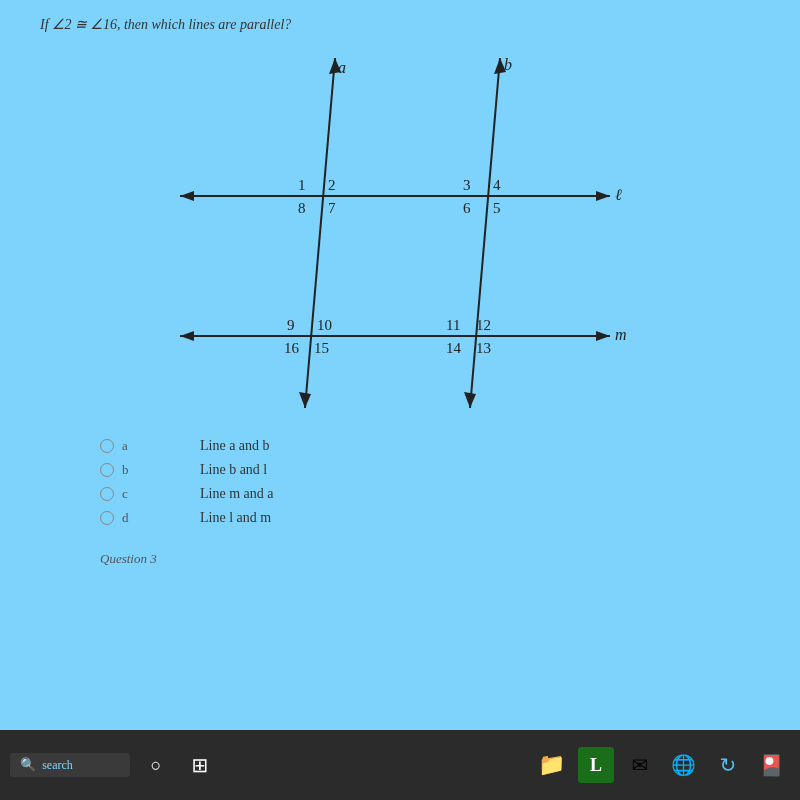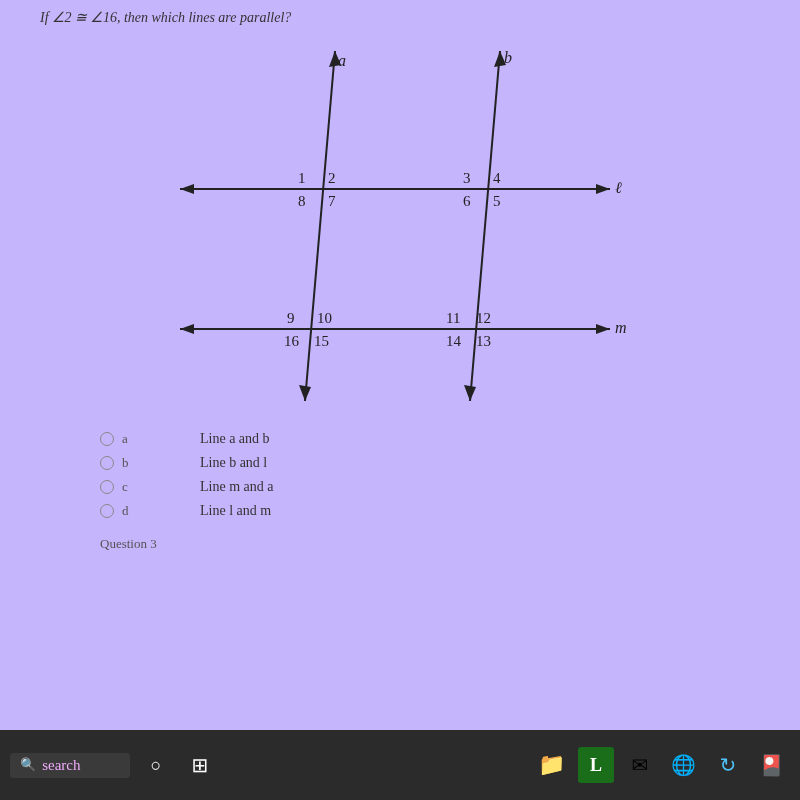--- a/index.html
+++ b/index.html
@@ -53,22 +53,22 @@
       border-radius: 4px;
       cursor: pointer;
       font-size: 20px;
     }
 
     .content-area {
       position: absolute;
       top: 0; left: 0;
       width: 800px;
       height: 730px;
-      padding: 9px 40px;
-      background: #c4b5fd;
+      padding: 16px 40px;
+      background: #7dd3fc;
     }
 
     .question-header {
       font-size: 14px;
       color: #333;
       margin-bottom: 15px;
       font-style: italic;
     }
 
     .diagram-container {
@@ -115,24 +115,25 @@
       margin-right: 10px;
     }
 
     .option-text {
       font-size: 14px;
       color: #333;
       margin-left: 48px;
     }
 
     .question-next {
-      margin-top: 17px;
+      margin-top: 25px;
       font-size: 13px;
       color: #555;
       padding-left: 60px;
+      font-style: italic;
     }
 
     
     .diag-label {
       font-size: 16px;
       font-style: italic;
       font-family: 'Times New Roman', Times, serif;
     }
 
     .diag-num {
@@ -235,21 +236,21 @@
 
   </div>
 
   <div class="question-next">Question 3</div>
 
 </div>
 
 <div class="taskbar">
   <div class="taskbar-search">
     <span style="margin-right:6px; font-size:13px;">🔍</span>
-    <span style="font-size:15px; color:#f0abfc;">search</span>
+    <span style="font-size:12px; color:#7dd3fc;">search</span>
   </div>
 
   <div class="taskbar-icon" style="color:#fff; font-size:18px;">○</div>
   <div class="taskbar-icon" style="color:#fff;">⊞</div>
 
   <div style="flex:1"></div>
 
   <div class="taskbar-icon" style="font-size:22px;">📁</div>
   <div class="taskbar-icon" style="background:#1a6e1a; color:#fff; font-size:18px; font-weight:bold; border-radius:3px;">L</div>
   <div class="taskbar-icon" style="font-size:20px;">✉</div>

